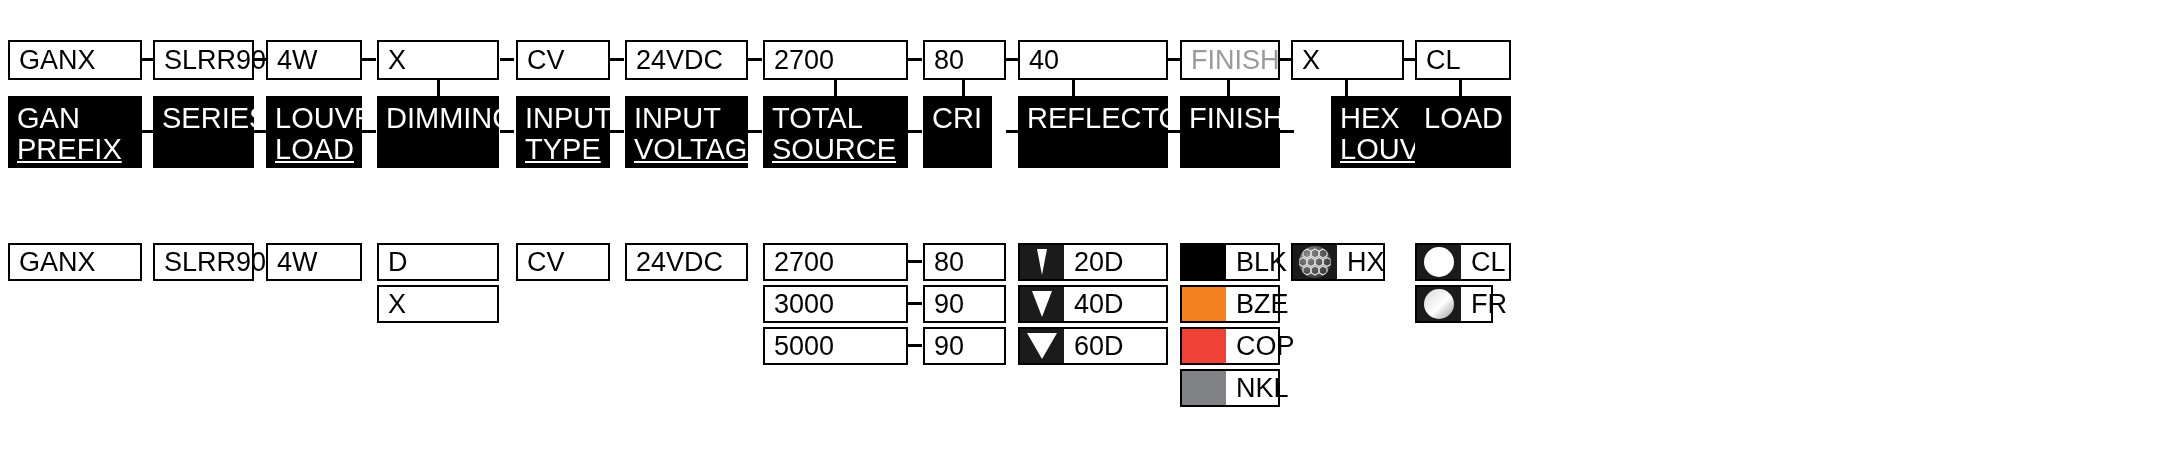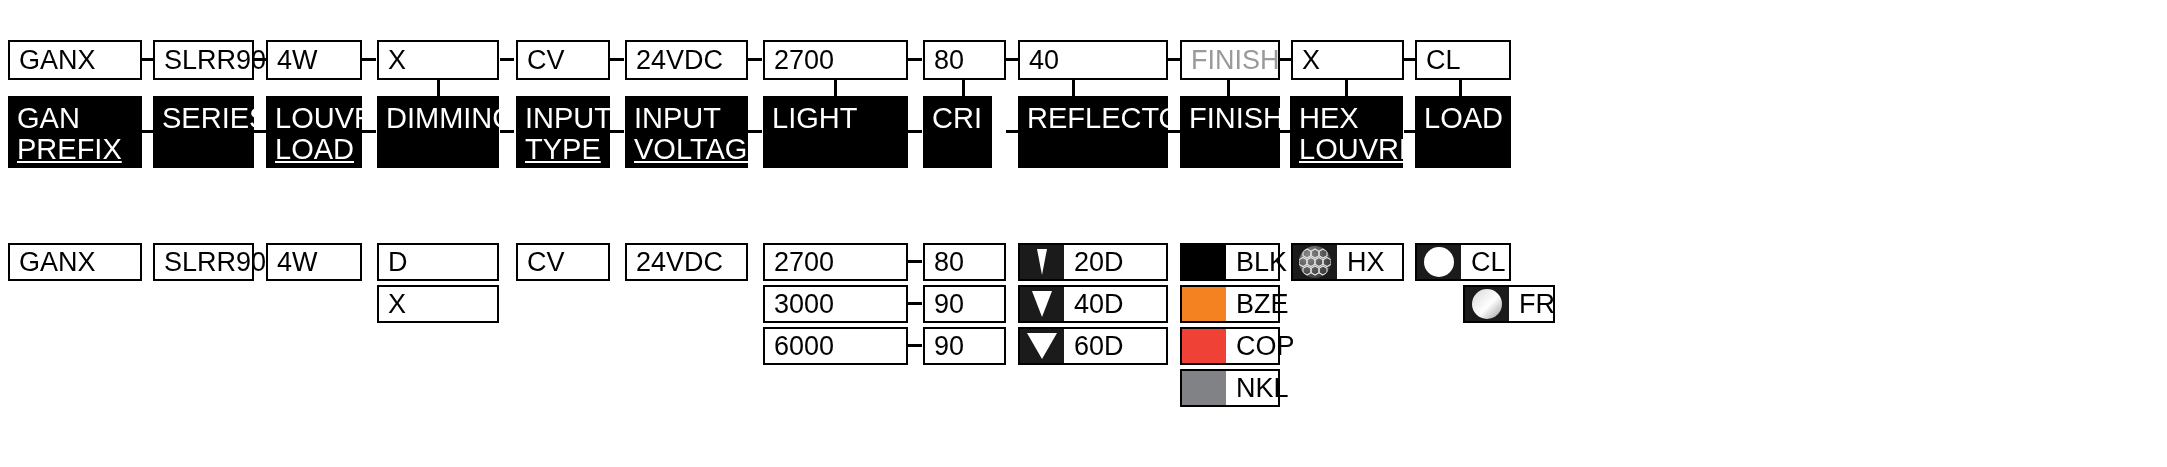--- a/index.html
+++ b/index.html
@@ -226,40 +226,40 @@
       <span>INPUT</span>
       <span class="l2">TYPE</span></div>
     <div class="dash" style="left:610px;top:130px;"></div>
 
     <div class="hdr" style="left:625px;top:96px;width:123px;">
       <span>INPUT</span>
       <span class="l2">VOLTAGE</span></div>
     <div class="dash" style="left:748px;top:130px;"></div>
 
     <div class="hdr" style="left:763px;top:96px;width:145px;">
-      <span>LIGHT</span>
-      </div>
+      <span>TOTAL</span>
+      <span class="l2">SOURCE (K)</span></div>
     <div class="dash" style="left:908px;top:130px;"></div>
 
     <div class="hdr" style="left:923px;top:96px;width:69px;">
       <span>CRI</span>
       <span class="l2"></span></div>
     <div class="dash" style="left:1006px;top:130px;"></div>
 
     <div class="hdr" style="left:1018px;top:96px;width:150px;">
       <span>REFLECTOR</span>
       <span class="l2"></span></div>
     <div class="dash" style="left:1168px;top:130px;"></div>
 
     <div class="hdr" style="left:1180px;top:96px;width:100px;">
       <span>FINISH</span>
       <span class="l2"></span></div>
     <div class="dash" style="left:1280px;top:130px;"></div>
 
-    <div class="hdr" style="left:1290px;top:96px;width:113px;">
+    <div class="hdr" style="left:1331px;top:96px;width:113px;">
       <span>HEX</span>
       <span class="l2">LOUVRE</span></div>
     <div class="dash" style="left:1404px;top:130px;"></div>
 
     <div class="hdr" style="left:1415px;top:96px;width:96px;">
       <span>LOAD</span>
       <span class="l2"></span></div>
   </div>
 
   <div>
@@ -291,21 +291,21 @@
       <span class="txt">24VDC</span>
       </div>
 
     <div class="opt" style="left:763px;top:243px;width:145px;">
       <span class="txt">2700</span>
       </div>
     <div class="opt" style="left:763px;top:285px;width:145px;">
       <span class="txt">3000</span>
       </div>
     <div class="opt" style="left:763px;top:327px;width:145px;">
-      <span class="txt">6000</span>
+      <span class="txt">5000</span>
       </div>
 
     <div class="dash" style="left:908px;top:260px;"></div>
     <div class="dash" style="left:908px;top:302px;"></div>
     <div class="dash" style="left:908px;top:344px;"></div>
 
     <div class="opt" style="left:923px;top:243px;width:83px;">
       <span class="txt">80</span>
       </div>
     <div class="opt" style="left:923px;top:285px;width:83px;">
@@ -344,21 +344,21 @@
       </div>
     <div class="opt sw" style="left:1180px;top:327px;width:100px;">
       <span class="sw-box" style="background:#EF4136;"></span>
       <span class="txt">COP</span>
       </div>
     <div class="opt sw" style="left:1180px;top:369px;width:100px;">
       <span class="sw-box" style="background:#808285;"></span>
       <span class="txt">NKL</span>
       </div>
 
-    <div class="opt sw" style="left:1291px;top:243px;width:113px;">
+    <div class="opt sw" style="left:1291px;top:243px;width:94px;">
       <span class="icon-tile">
         <span class="hexdisc">
           <svg width="32" height="32" viewBox="0 0 32 32" aria-hidden="true">
             <g fill="none" stroke="#e8e8e8" stroke-width="1.1">
               <polygon points="8,3 12,5.3 12,9.8 8,12.1 4,9.8 4,5.3"></polygon>
               <polygon points="16,3 20,5.3 20,9.8 16,12.1 12,9.8 12,5.3"></polygon>
               <polygon points="24,3 28,5.3 28,9.8 24,12.1 20,9.8 20,5.3"></polygon>
               <polygon points="4,11.5 8,13.8 8,18.3 4,20.6 0,18.3 0,13.8"></polygon>
               <polygon points="12,11.5 16,13.8 16,18.3 12,20.6 8,18.3 8,13.8"></polygon>
               <polygon points="20,11.5 24,13.8 24,18.3 20,20.6 16,18.3 16,13.8"></polygon>
@@ -372,21 +372,21 @@
       </span>
       <span class="txt">HX</span>
       </div>
 
     <div class="opt sw" style="left:1415px;top:243px;width:96px;">
       <span class="icon-tile">
           <span class="disc"></span>
         </span>
       <span class="txt">CL</span>
       </div>
-    <div class="opt sw" style="left:1415px;top:285px;width:92px;margin-left:48px;">
+    <div class="opt sw" style="left:1415px;top:285px;width:78px;">
       <span class="icon-tile">
           <span class="disc frost"></span>
         </span>
       <span class="txt">FR</span>
       </div>
   </div>
 
 </div>
 
 </body></html>

